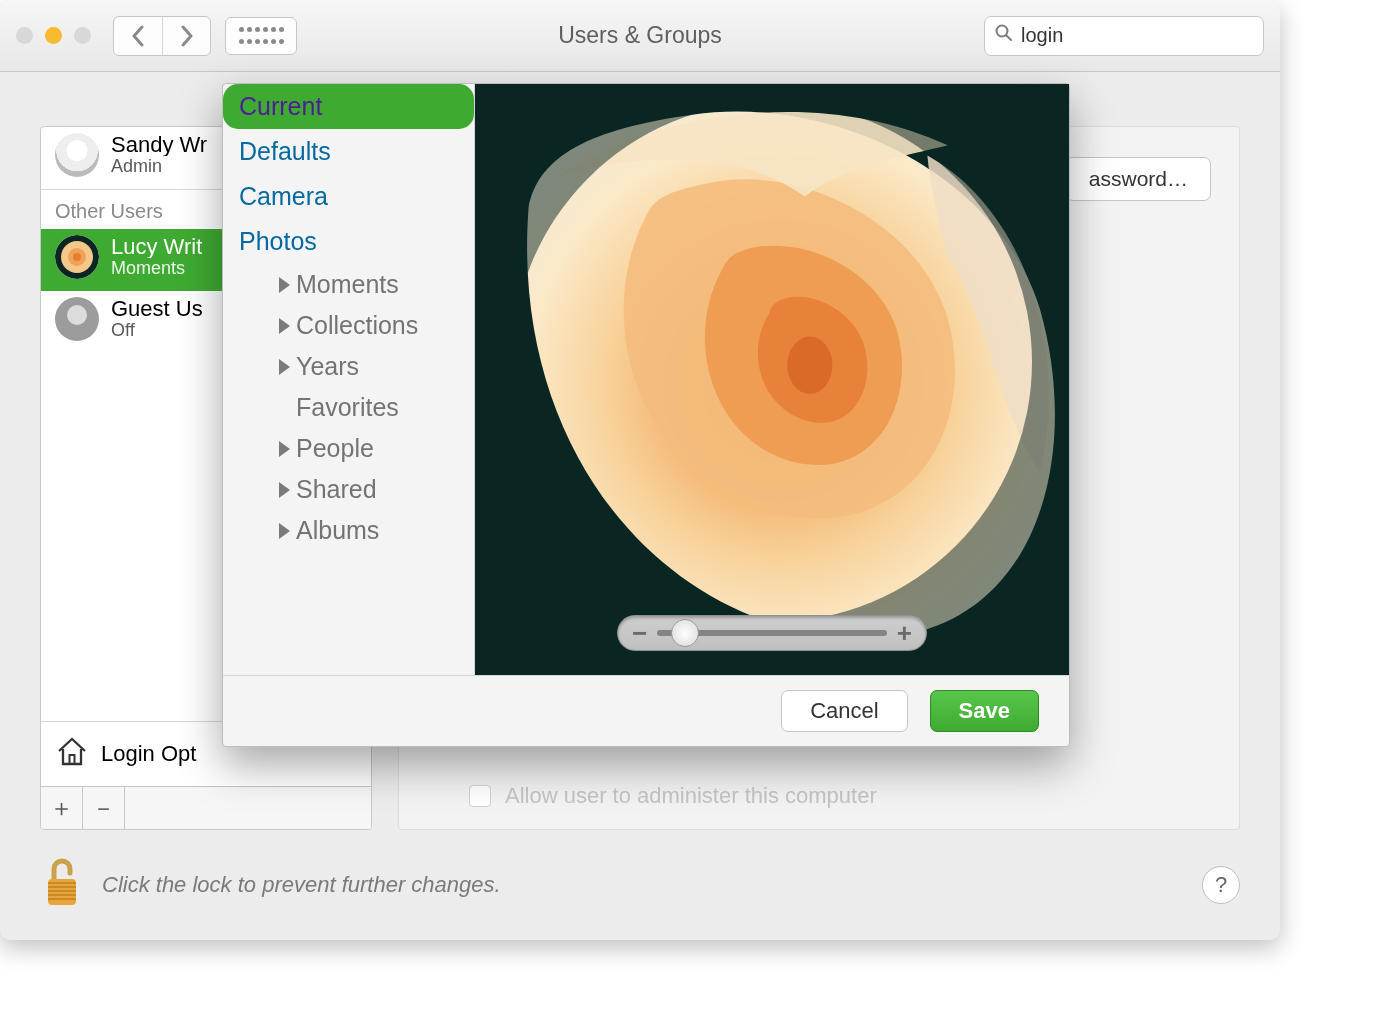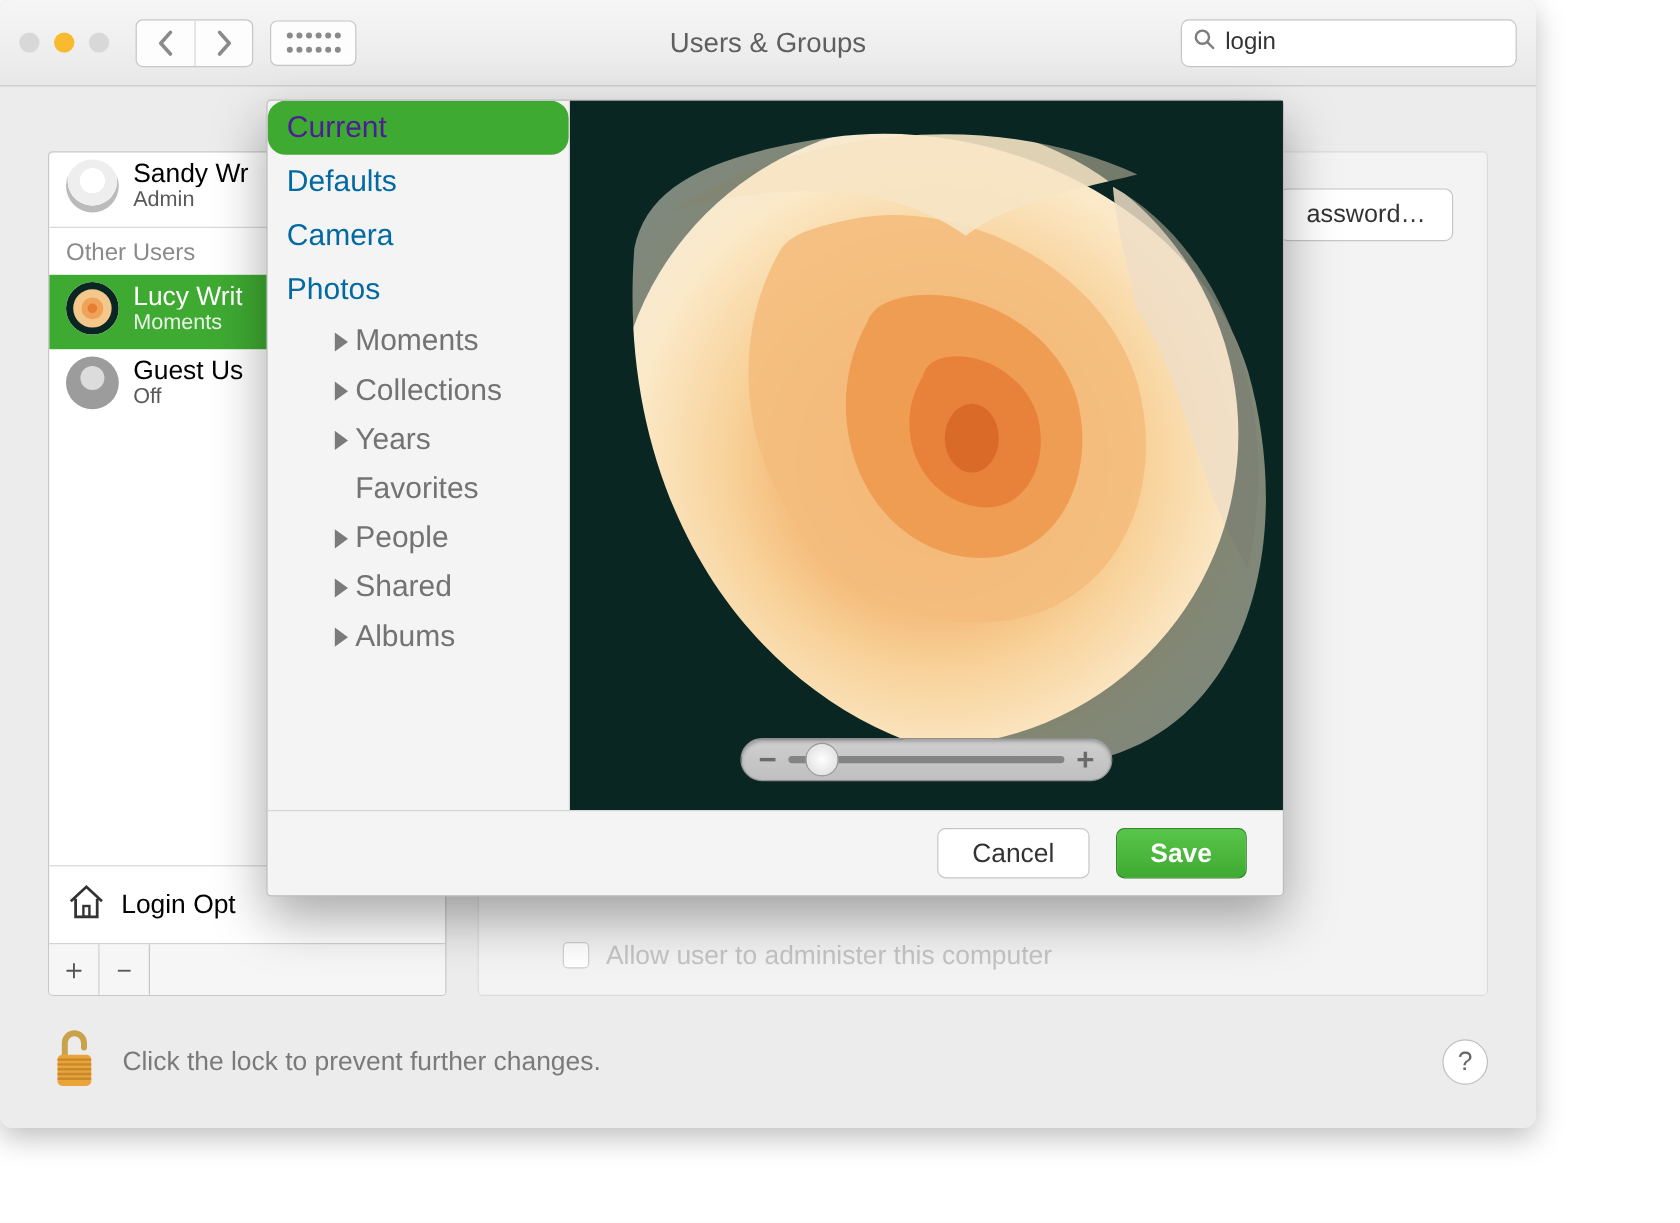--- a/index.html
+++ b/index.html
@@ -157,21 +157,21 @@
     width:22px; height:22px; border-radius:4px; border:1px solid #d0d0d0; background:#fff;
   }
 
   
   .footer{
     position:absolute; left:0; right:0; bottom:0; height:110px;
     display:flex; align-items:center;
     padding:0 40px;
   }
   .lock-icon svg{ width:44px; height:56px; }
-  .lock-text{ font-size:22px; color:#7a7a7a; margin-left:18px;}
+  .lock-text{ font-size:22px; color:#7a7a7a; margin-left:18px;font-style:italic;}
   .help{
     margin-left:auto;
     width:38px; height:38px; border-radius:50%;
     border:1px solid #bfbfbf; background:#fff;
     display:flex; align-items:center; justify-content:center;
     font-size:22px; color:#666;
   }
 
   
   .popover{

